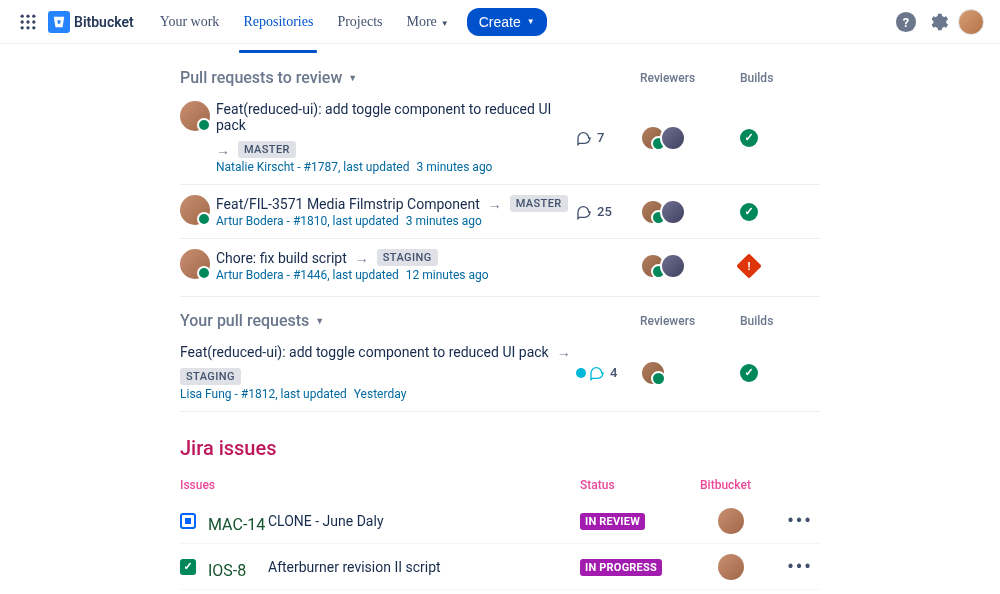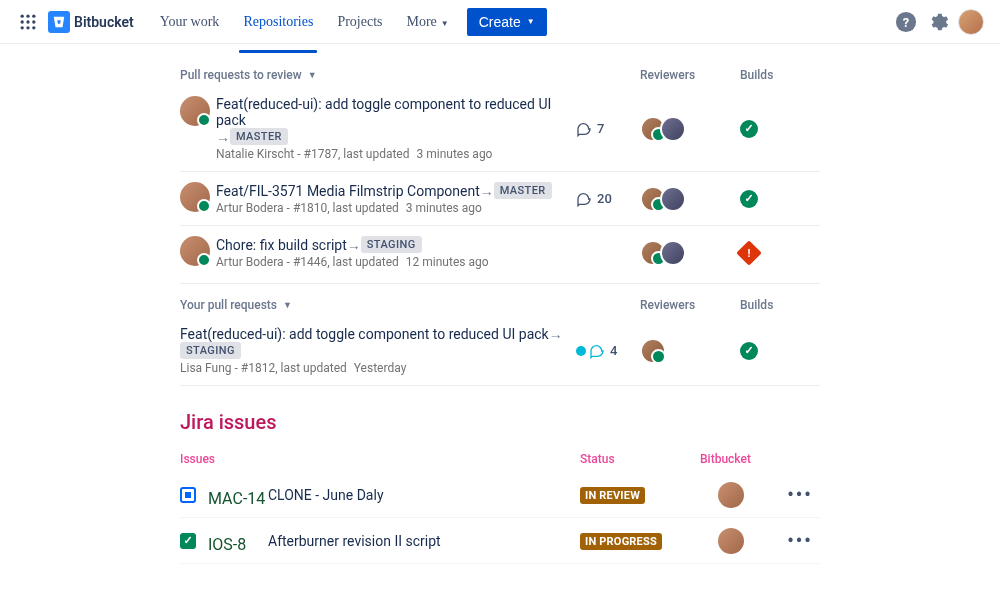--- a/index.html
+++ b/index.html
@@ -8,45 +8,45 @@
 .app-switcher { width: 24px; height: 24px; display:flex; align-items:center; justify-content:center; cursor:pointer; color: #344563;}
 .app-switcher svg { width: 20px; height: 20px; }
 .logo { display: flex; align-items: center; gap: 4px; }
 .logo-icon { width: 22px; height: 22px; background: #2684FF; border-radius: 3px; display:flex; align-items:center; justify-content:center; color:#fff; font-weight:bold; font-size:15px;}
 .logo-text { font-weight: 600; color: #253858; font-size: 14px; }
 .nav-links { display: flex; gap: 4px; margin-left: 8px; font-family: Liberation Serif, serif; }
 .nav-link { padding: 6px 10px; color: #42526E; font-size: 14px; cursor: pointer; border-radius:3px; position:relative;}
 .nav-link.active { color: #0052CC; font-weight: 500;}
 .nav-link.active::after { content:''; position:absolute; left:6px; right:6px; bottom:-17px; height:3px; background:#0052CC; border-radius:1px;}
 .nav-link .caret { font-size: 8px; margin-left: 4px; color:#42526E;}
-.create-btn { background: #0052CC; color: #fff; border: none; padding: 6px 12px; border-radius: 2px; font-size: 14px; font-weight: 500; cursor: pointer; display:flex;align-items:center;gap:6px;}
+.create-btn { background: #0052CC; color: #fff; border: none; padding: 6px 12px; border-radius: 12px; font-size: 14px; font-weight: 500; cursor: pointer; display:flex;align-items:center;gap:6px;}
 .create-btn .caret{font-size:8px;}
 .spacer { flex: 1; }
 .search-wrap { position: relative; }
 .search-input { width: 170px; padding: 6px 26px 6px 28px; border: 2px solid #DFE1E6; border-radius: 5px; font-size: 14px; color:#6B778C;}
 .search-icon-svg { position:absolute; left:8px; top:50%; transform:translateY(-50%); color:#5E6C84; }
 .kbd { position:absolute; right:8px; top:50%; transform:translateY(-50%); color:#97A0AF; font-size:13px; }
 .nav-icon { width: 24px; height: 24px; display:flex; align-items:center; justify-content:center; cursor:pointer; color:#42526E; }
 .avatar { width: 26px; height: 26px; border-radius:50%; background: linear-gradient(135deg,#d7a074,#b5724a); cursor:pointer; border:1px solid #e0e0e0;}
 .content { padding: 10px 180px 30px 180px; }
 .section-head { display: grid; grid-template-columns: 1fr 100px 80px; align-items: center; padding: 4px 0; margin-top:10px; }
 .section-title-wrap { display:flex; align-items:center; gap:6px; cursor:pointer; }
-.section-title { font-size: 12px; color: #6B778C; font-weight: 500; }
+.section-title { font-size: 16px; color: #6B778C; font-weight: 500; }
 .caret-down { font-size: 9px; color:#6B778C; }
 .col-head { font-size: 12px; color: #6B778C; font-weight:500; }
 .pr-row { display: grid; grid-template-columns: 36px 1fr 64px 100px 80px; align-items: center; padding: 10px 0; border-bottom: 1px solid #ebecf0; }
 .pr-row.last{border-bottom:none;}
 .pr-avatar { width: 30px; height: 30px; border-radius:50%; background:linear-gradient(135deg,#c89070,#a06848); position:relative; align-self:start;}
 .pr-avatar::after{content:'';position:absolute;right:-1px;bottom:-1px;width:10px;height:10px;border-radius:50%;background:#00875A;border:2px solid #fff;}
 .pr-main { display:flex; flex-direction:column; gap:2px; }
-.pr-title-row { display:flex; align-items:center; gap:0; flex-wrap:wrap;}
+.pr-title-row { display:flex; align-items:center; gap:8px; flex-wrap:wrap;}
 .pr-title { color:#172B4D; font-size:14px; cursor:pointer; }
 .arrow { color:#6B778C; font-size:14px; }
 .branch-tag { background:#DFE1E6; color:#42526E; font-size:11px; font-weight:500; padding:2px 6px; border-radius:3px; letter-spacing:0.4px;}
-.pr-meta { color:#737373; font-size:12px; }
+.pr-meta { color:#0369a1; font-size:12px; }
 .pr-meta .time{margin-left:4px;}
 .comments { display:flex; align-items:center; gap:5px; color:#42526E; font-size:13px; font-weight:500;}
 .reviewers { display:flex; align-items:center; }
 .rev-av { width:26px; height:26px; border-radius:50%; border:2px solid #fff; margin-left:-6px; background:linear-gradient(135deg,#b08060,#8a5a3a); position:relative;}
 .rev-av:first-child{margin-left:0;}
 .rev-av.approved::after{content:'';position:absolute;right:-2px;bottom:-2px;width:11px;height:11px;border-radius:50%;background:#00875A;border:2px solid #fff;}
 .rev-av.alt{background:linear-gradient(135deg,#707090,#404060);}
 .build-icon { width:18px;height:18px;border-radius:50%;display:flex;align-items:center;justify-content:center;}
 .build-success{background:#00875A;}
 .build-fail{width:18px;height:18px;transform:rotate(45deg);background:#DE350B;border-radius:2px;position:relative;}
@@ -58,21 +58,21 @@
 .jira-head{display:grid;grid-template-columns:1fr 120px 80px 40px;font-size:12px;color:#ec4899;font-weight:500;padding:6px 0;}
 .jira-row{display:grid;grid-template-columns:28px 60px 1fr 120px 80px 40px;align-items:center;padding:9px 0;border-bottom:1px solid #f4f5f7;}
 .jira-row:last-child{border-bottom:none;}
 .jira-type{width:16px;height:16px;border-radius:3px;display:flex;align-items:center;justify-content:center;}
 .jira-type.story{background:#fff;border:2px solid #0065FF;}
 .jira-type.story .inner{width:6px;height:6px;background:#0065FF;}
 .jira-type.task{background:#00875A;color:#fff;font-size:11px;font-weight:bold;}
 .jira-key{color:#14532d;font-size:16px;margin-top:8px;}
 .jira-title{color:#172B4D;font-size:14px;cursor:pointer;}
 .status-badge{display:inline-block;padding:2px 5px;border-radius:3px;font-size:11px;font-weight:700;letter-spacing:0.2px;}
-.status-blue{background:#a16207;color:#fff;}
+.status-blue{background:#a21caf;color:#fff;}
 .assignee-av{width:26px;height:26px;border-radius:50%;background:linear-gradient(135deg,#c89070,#a06848);margin-left:18px;}
 .more-btn{color:#42526E;font-size:18px;font-weight:bold;letter-spacing:2px;cursor:pointer;text-align:center;}
 .own-pr-row{display:grid;grid-template-columns:1fr 64px 100px 80px;align-items:center;padding:10px 0;border-bottom:1px solid #ebecf0;}
 .comments.unread .comment-icon{color:#00B8D9;}
 </style>
 </head>
 <body>
 
 <div class="topnav">
   <div class="app-switcher">
@@ -170,21 +170,21 @@
         <span class="branch-tag">MASTER</span>
       </div>
       <div class="pr-meta">
         <span>Artur Bodera</span> - <span>#1810</span><span>, last updated</span> <span class="time">3 minutes ago</span>
       </div>
     </div>
     <div class="comments">
       <svg width="16" height="16" viewBox="0 0 24 24" fill="none" stroke="currentColor" stroke-width="2">
           <path d="M21 12a8 8 0 01-8 8H5l-2 2V12a8 8 0 0116 0z"></path>
         </svg>
-      <span>20</span>
+      <span>25</span>
     </div>
     <div class="reviewers">
       <div class="rev-av approved"></div>
       <div class="rev-av alt"></div>
     </div>
     <div>
         <div class="build-icon build-success">
           <span class="checkmark">✓</span>
         </div>
       </div>

